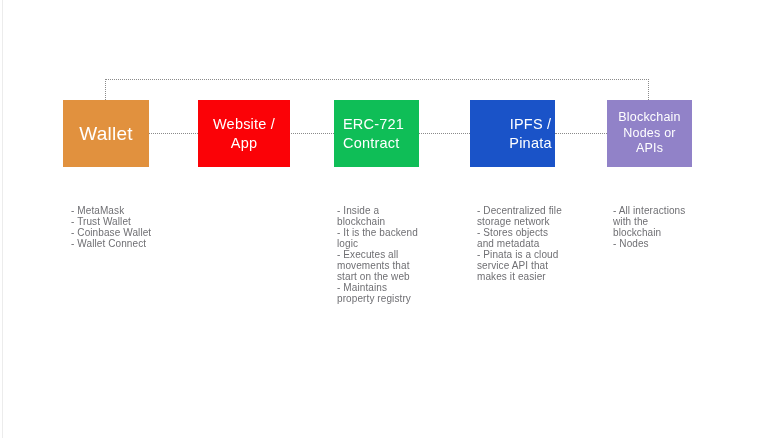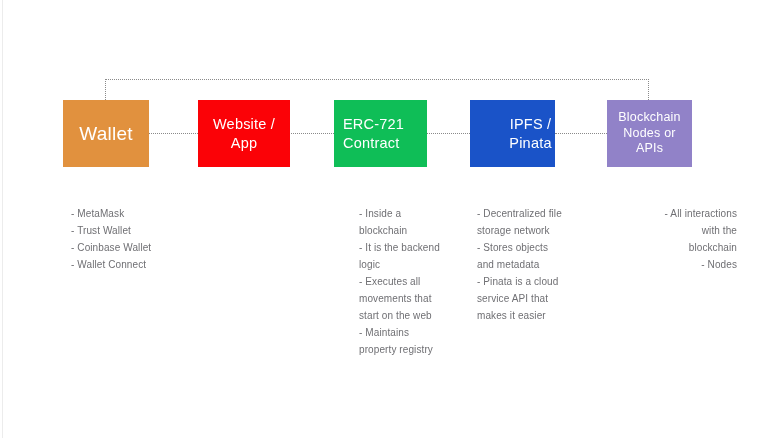--- a/index.html
+++ b/index.html
@@ -39,37 +39,37 @@
     color: #ffffff;
     white-space: pre-line;
     font-size: 14.5px;
     line-height: 19px;
     font-weight: 500;
     letter-spacing: .2px;
     box-sizing: border-box;
   }
   #box-wallet  { left: 63px;  width: 86px; font-size: 19px; }
   #box-website { left: 198px; width: 92px; }
-  #box-erc     { left: 334px; width: 93px; justify-content: flex-start; text-align: left; padding-left: 9px; }
+  #box-erc     { left: 334px; width: 85px; justify-content: flex-start; text-align: left; padding-left: 9px; }
   #box-ipfs    { left: 470px; width: 85px; }
   #box-chain   { left: 607px; width: 85px; font-size: 12.5px; line-height: 15.5px; }
   
   .list {
     position: absolute;
     top: 205px;
     width: 124px;
     color: #6f6f73;
     font-size: 10px;
-    line-height: 17px;
+    line-height: 11px;
     white-space: pre-line;
     letter-spacing: .1px;
   }
   #list-wallet  { left: 71px; }
   #list-website { left: 206px; }
-  #list-erc     { left: 359px; }
+  #list-erc     { left: 337px; }
   #list-ipfs    { left: 477px; }
   #list-chain   { left: 613px; }
 </style>
 </head>
 <body>
 
 <div id="canvas">
 
   <div class="edge-line"></div>
 
@@ -106,18 +106,18 @@
 start on the web
 - Maintains
 property registry</div>
   <div class="list" id="list-ipfs" style="color: rgb(111, 111, 115);">- Decentralized file
 storage network
 - Stores objects
 and metadata
 - Pinata is a cloud
 service API that
 makes it easier</div>
-  <div class="list" id="list-chain" style="color: rgb(111, 111, 115); text-align: right;">- All interactions
+  <div class="list" id="list-chain" style="color: rgb(111, 111, 115);">- All interactions
 with the
 blockchain
 - Nodes</div>
 
 </div>
 
 </body></html>

